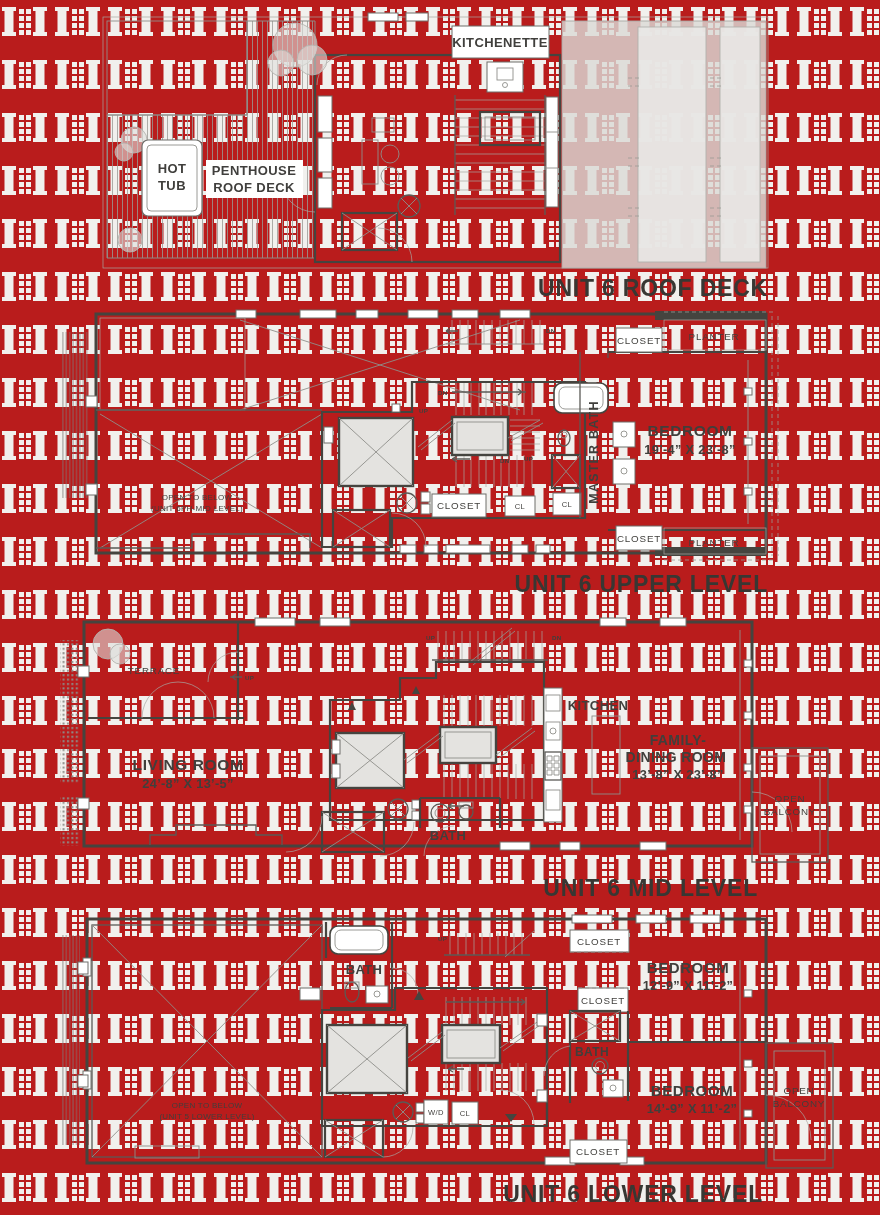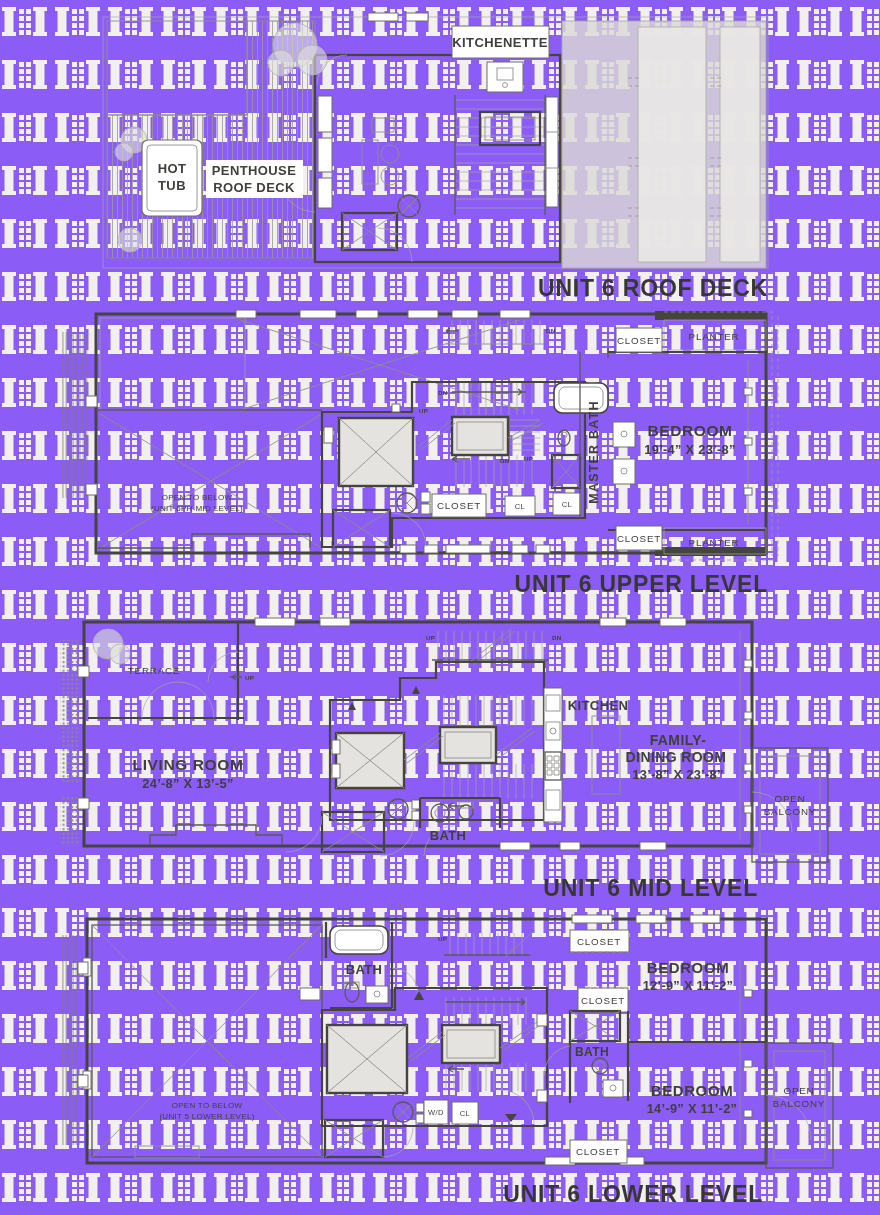--- a/index.html
+++ b/index.html
@@ -1,16 +1,16 @@
 <!DOCTYPE html>
 <html><head>
 <meta charset="utf-8">
 <style>
   html,body{margin:0;padding:0;background:#fff;}
-  .page{position:relative;width:880px;height:1215px;background:#8b5cf6;overflow:hidden;
+  .page{position:relative;width:880px;height:1215px;background:#b91c1c;overflow:hidden;
         font-family:"Liberation Sans", sans-serif;}
   svg{position:absolute;left:0;top:0;}
   text{fill:#403f3c;}
   .title{font-size:23px;font-weight:700;letter-spacing:.8px;fill:#383733;}
   .rm{font-size:15.5px;font-weight:700;letter-spacing:.6px;}
   .rm2{font-size:13px;font-weight:700;letter-spacing:.4px;}
   .dim{font-size:12.8px;font-weight:700;letter-spacing:.3px;}
   .sm{font-size:9.8px;font-weight:400;letter-spacing:.8px;}
   .xs{font-size:7.6px;font-weight:400;letter-spacing:.4px;}
   .tiny{font-size:6.2px;font-weight:700;letter-spacing:.2px;}

